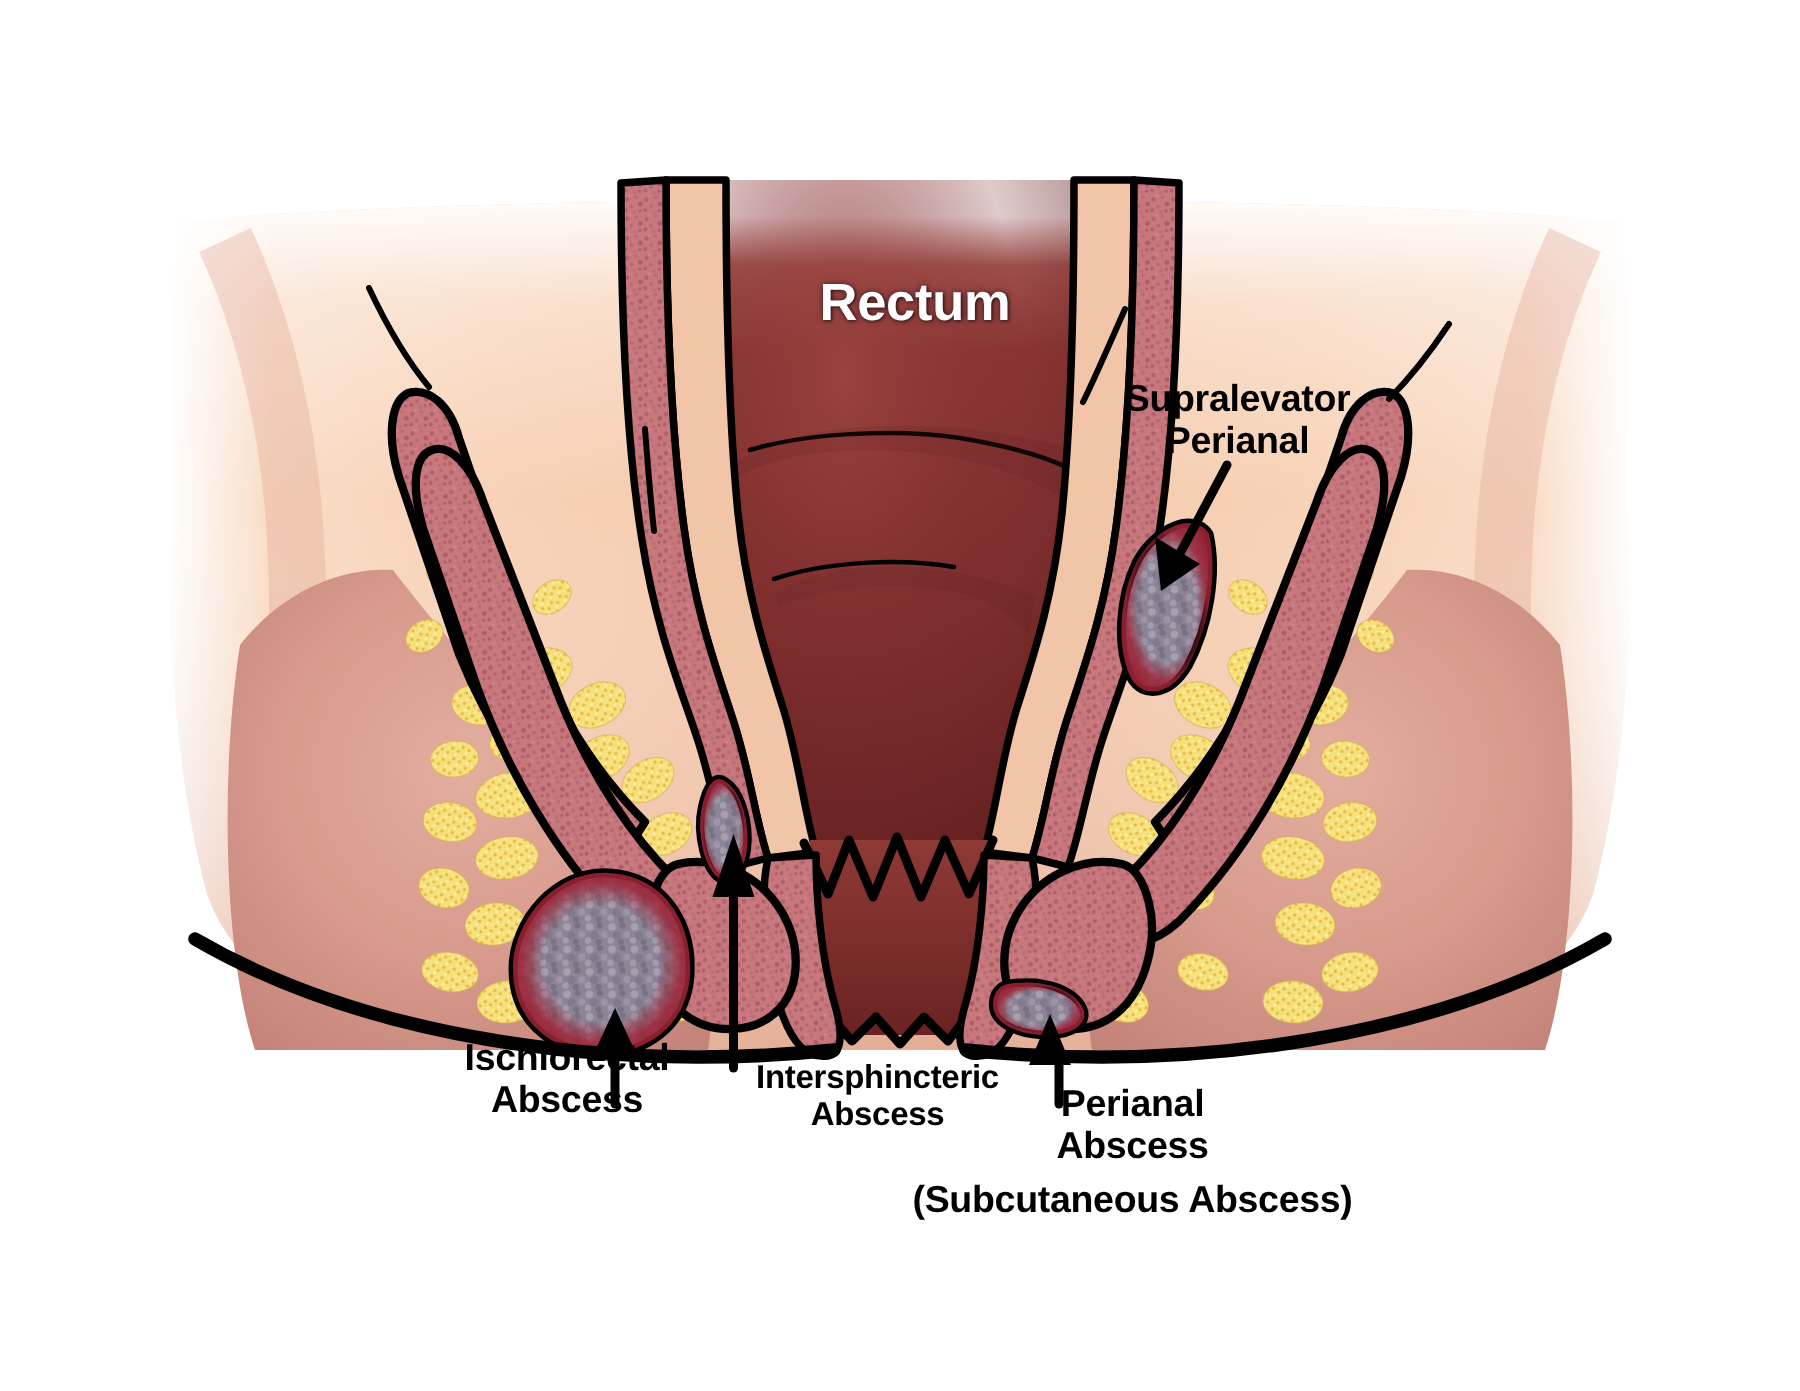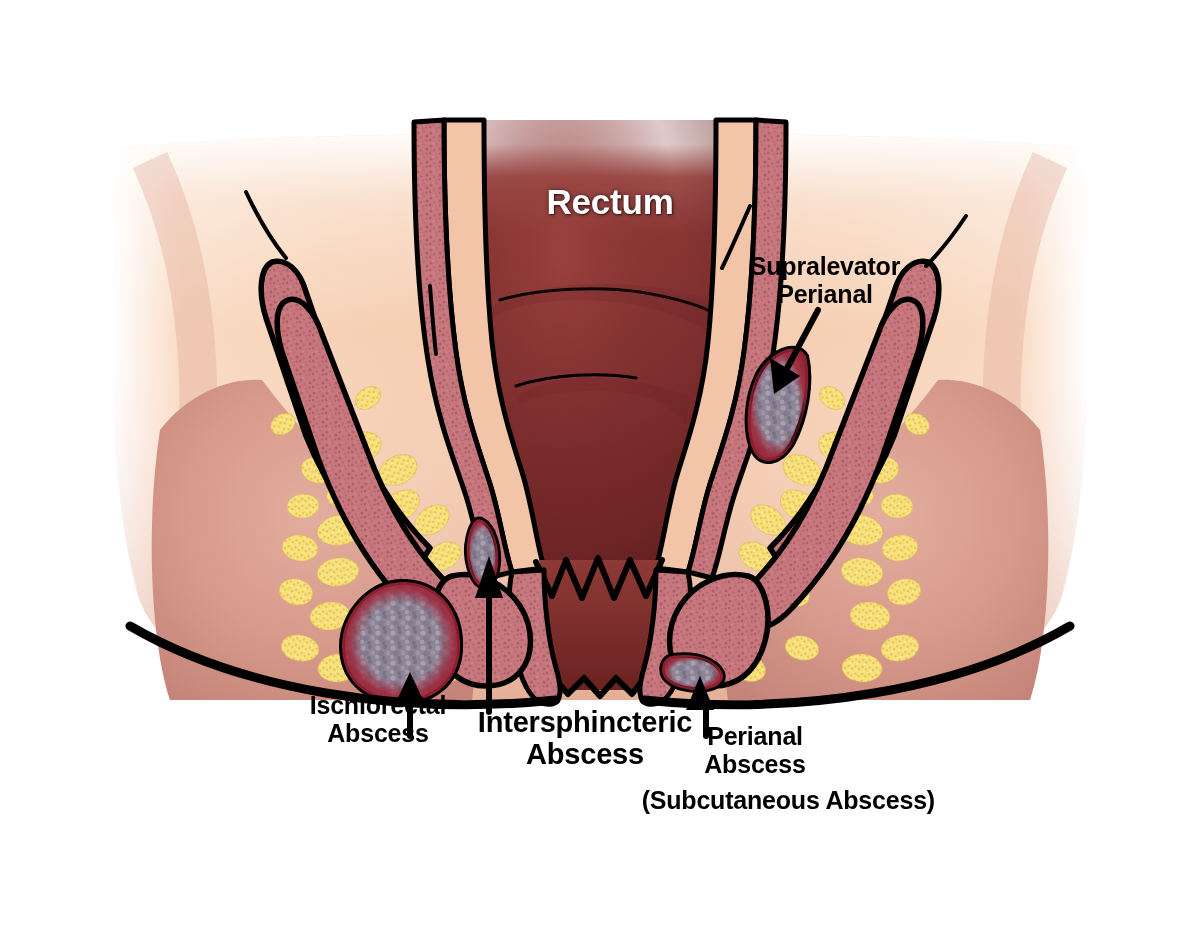--- a/index.html
+++ b/index.html
@@ -7,23 +7,23 @@
   body{width:1200px;height:927px;overflow:hidden;
        font-family:"Liberation Sans","DejaVu Sans",sans-serif;}
   #stage{position:relative;width:1200px;height:796px;background:#fff;}
   #art{position:absolute;left:0;top:0;width:1200px;height:927px;}
   .lbl{position:absolute;font-weight:bold;color:#000;text-align:center;
        line-height:1.12;white-space:pre;letter-spacing:-0.2px;}
   #lbl-rectum{color:#ffffff;font-size:35px;left:470px;top:182px;width:280px;
        text-shadow:0 0 4px rgba(0,0,0,.55),1px 1px 2px rgba(0,0,0,.5);}
   #lbl-supra{font-size:25px;left:705px;top:252px;width:240px;}
   #lbl-ischio{font-size:25px;left:253px;top:691px;width:250px;}
-  #lbl-inter{font-size:29px;left:460px;top:706px;width:250px;}
+  #lbl-inter{font-size:22px;left:460px;top:706px;width:250px;}
   #lbl-peri{font-size:25px;left:640px;top:722px;width:230px;}
-  #lbl-perisub{font-size:25px;left:575px;top:786px;width:360px;text-align:right;}
+  #lbl-perisub{font-size:25px;left:575px;top:786px;width:360px;}
 </style>
 </head>
 <body>
 
 <div id="stage">
 
 <svg id="art" viewBox="0 0 1200 927" xmlns="http://www.w3.org/2000/svg">
   <defs>
 
     <linearGradient id="gBodyH" x1="0" y1="0" x2="1" y2="0">

